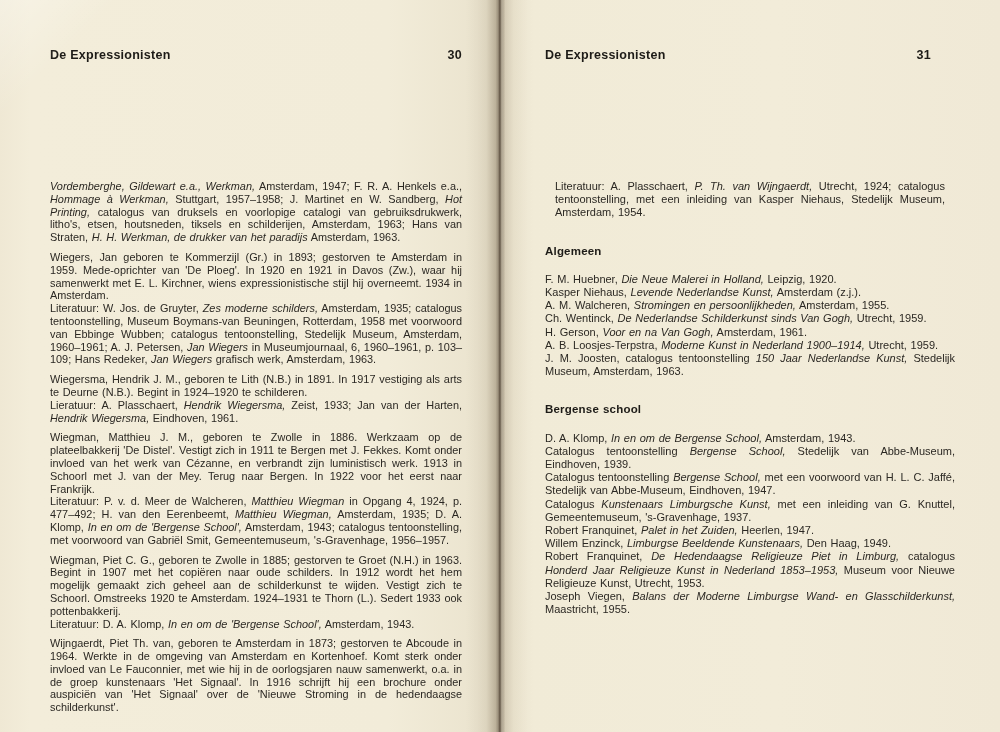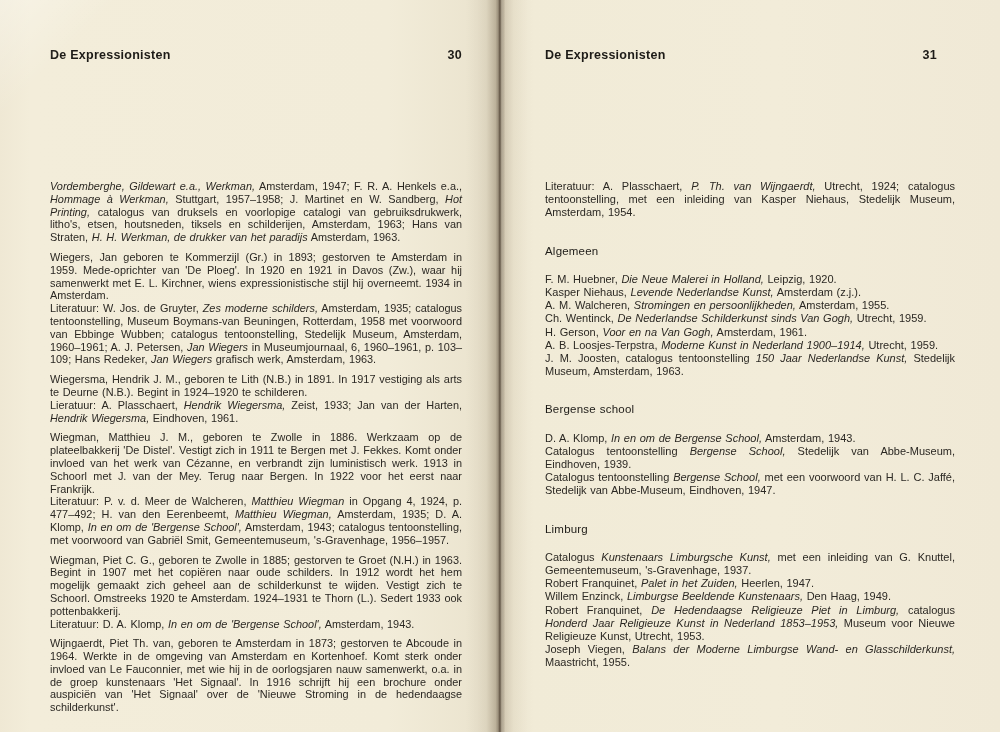--- a/index.html
+++ b/index.html
@@ -42,37 +42,37 @@
       rgba(110,95,73,0) 100%);
   }
   .corner-sheen{
     position:absolute;left:0;top:0;width:120px;height:140px;pointer-events:none;
     background:linear-gradient(135deg,rgba(255,255,252,0.35) 0%,rgba(255,255,252,0) 45%);
   }
   .page-header{
     display:flex;justify-content:space-between;align-items:baseline;
     font-weight:bold;font-size:12.5px;letter-spacing:0.25px;color:var(--ink-bold);
   }
-  .page.right .page-number{margin-right:18px;}
+  .page.right .page-number{margin-right:24px;}
   .page-body{
     margin-top:118px;
     font-size:10.9px;line-height:12.8px;
     text-align:justify;
     word-spacing:0.6px;
     hyphens:auto;
   }
   .page.right .page-body{font-size:11px;line-height:13.2px;}
   .para{margin:1px 0 7px 0;}
   .entry{margin:0;}
   .section-heading{
     margin:25px 0 15px 0;
-    font-size:11.5px;font-weight:normal;color:var(--ink-bold);
+    font-size:11.5px;font-weight:bold;color:var(--ink-bold);
     text-align:left;letter-spacing:0.2px;
   }
-  .intro{margin:0;}
+  .intro{margin:10px;}
   i{font-style:italic;}
 </style>
 </head>
 <body>
 
 <div class="spread">
 
   <div class="page left">
     <div class="page-header">
       <span class="running-title">De Expressionisten</span>
@@ -100,21 +100,20 @@
         <p class="entry"><span>Kasper Niehaus, </span><i>Levende Nederlandse Kunst,</i><span> Amsterdam (z.j.).</span></p>
         <p class="entry"><span>A. M. Walcheren, </span><i>Stromingen en persoonlijkheden,</i><span> Amsterdam, 1955.</span></p>
         <p class="entry"><span>Ch. Wentinck, </span><i>De Nederlandse Schilderkunst sinds Van Gogh,</i><span> Utrecht, 1959.</span></p>
         <p class="entry"><span>H. Gerson, </span><i>Voor en na Van Gogh,</i><span> Amsterdam, 1961.</span></p>
         <p class="entry"><span>A. B. Loosjes-Terpstra, </span><i>Moderne Kunst in Nederland 1900–1914,</i><span> Utrecht, 1959.</span></p>
         <p class="entry"><span>J. M. Joosten, catalogus tentoonstelling </span><i>150 Jaar Nederlandse Kunst,</i><span> Stedelijk Museum, Amsterdam, 1963.</span></p>
         <h3 class="section-heading">Bergense school</h3>
         <p class="entry"><span>D. A. Klomp, </span><i>In en om de Bergense School,</i><span> Amsterdam, 1943.</span></p>
         <p class="entry"><span>Catalogus tentoonstelling </span><i>Bergense School,</i><span> Stedelijk van Abbe-Museum, Eindhoven, 1939.</span></p>
         <p class="entry"><span>Catalogus tentoonstelling </span><i>Bergense School,</i><span> met een voorwoord van H. L. C. Jaffé, Stedelijk van Abbe-Museum, Eindhoven, 1947.</span></p>
-        <h3 class="section-heading">Limburg</h3>
         <p class="entry"><span>Catalogus </span><i>Kunstenaars Limburgsche Kunst,</i><span> met een inleiding van G. Knuttel, Gemeentemuseum, 's-Gravenhage, 1937.</span></p>
         <p class="entry"><span>Robert Franquinet, </span><i>Palet in het Zuiden,</i><span> Heerlen, 1947.</span></p>
         <p class="entry"><span>Willem Enzinck, </span><i>Limburgse Beeldende Kunstenaars,</i><span> Den Haag, 1949.</span></p>
         <p class="entry"><span>Robert Franquinet, </span><i>De Hedendaagse Religieuze Piet in Limburg,</i><span> catalogus </span><i>Honderd Jaar Religieuze Kunst in Nederland 1853–1953,</i><span> Museum voor Nieuwe Religieuze Kunst, Utrecht, 1953.</span></p>
         <p class="entry"><span>Joseph Viegen, </span><i>Balans der Moderne Limburgse Wand- en Glasschilderkunst,</i><span> Maastricht, 1955.</span></p>
       </div>
   </div>
 
   <div class="gutter"></div>
   <div class="corner-sheen"></div>

